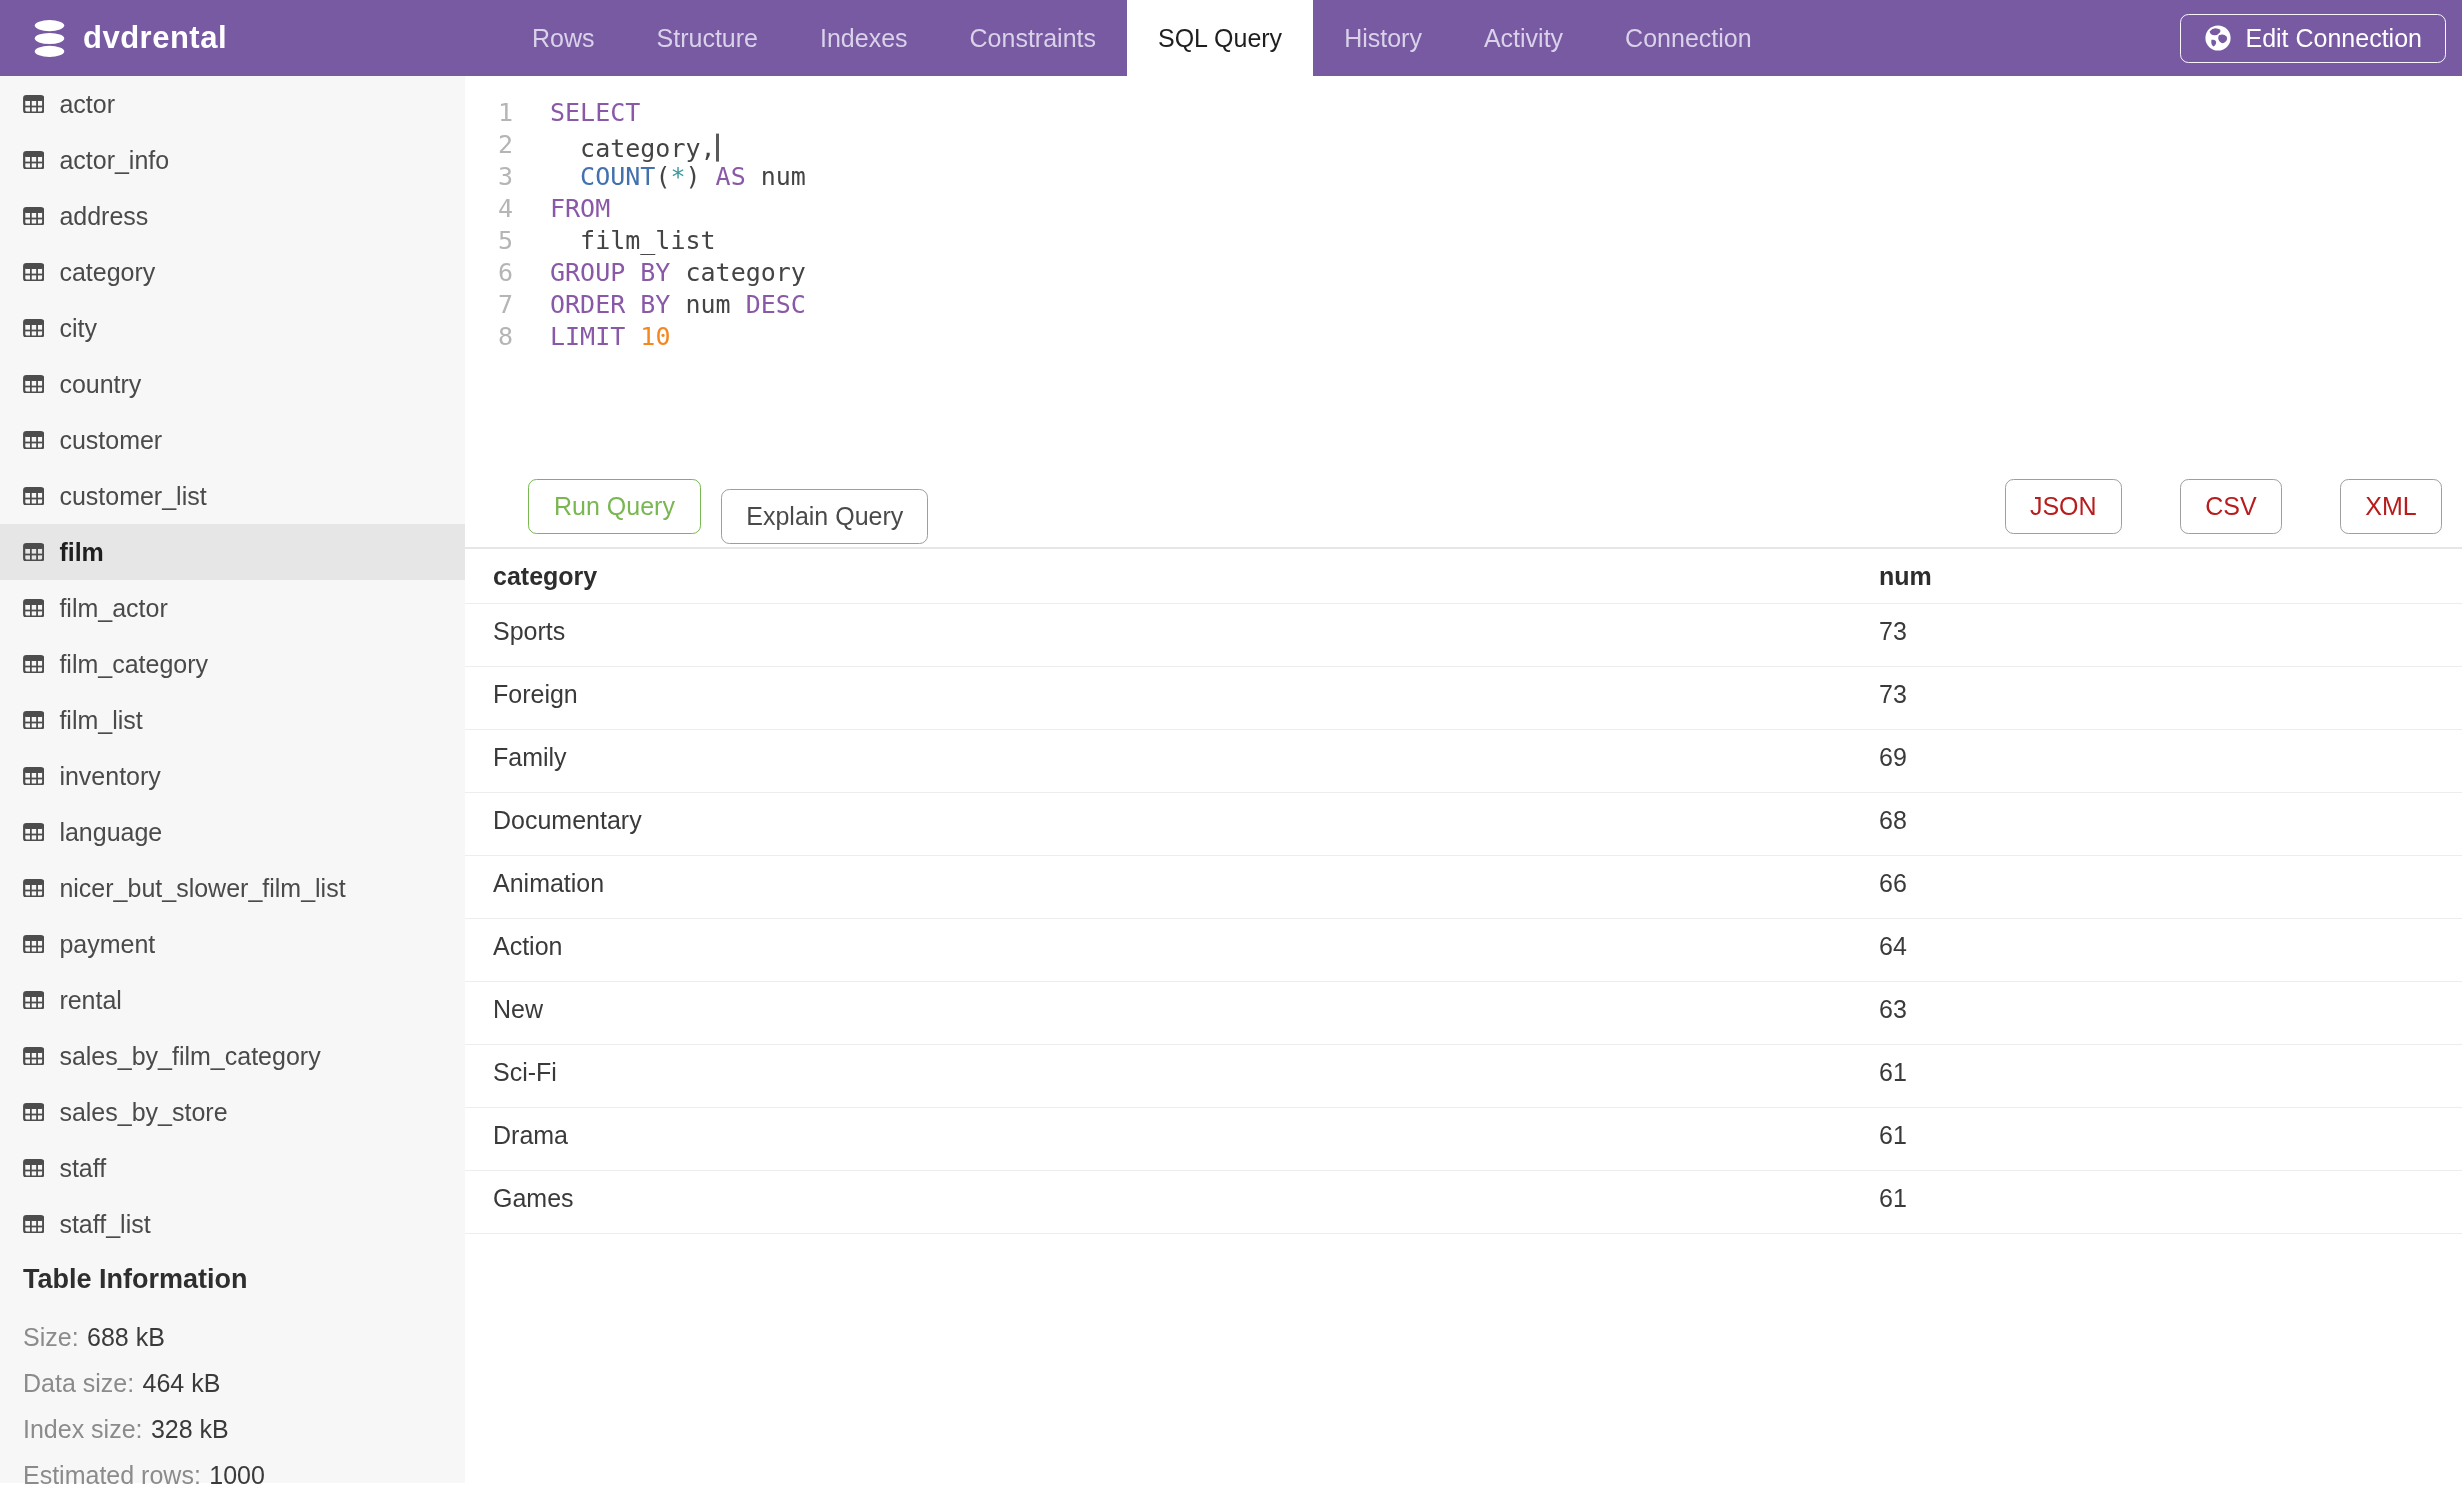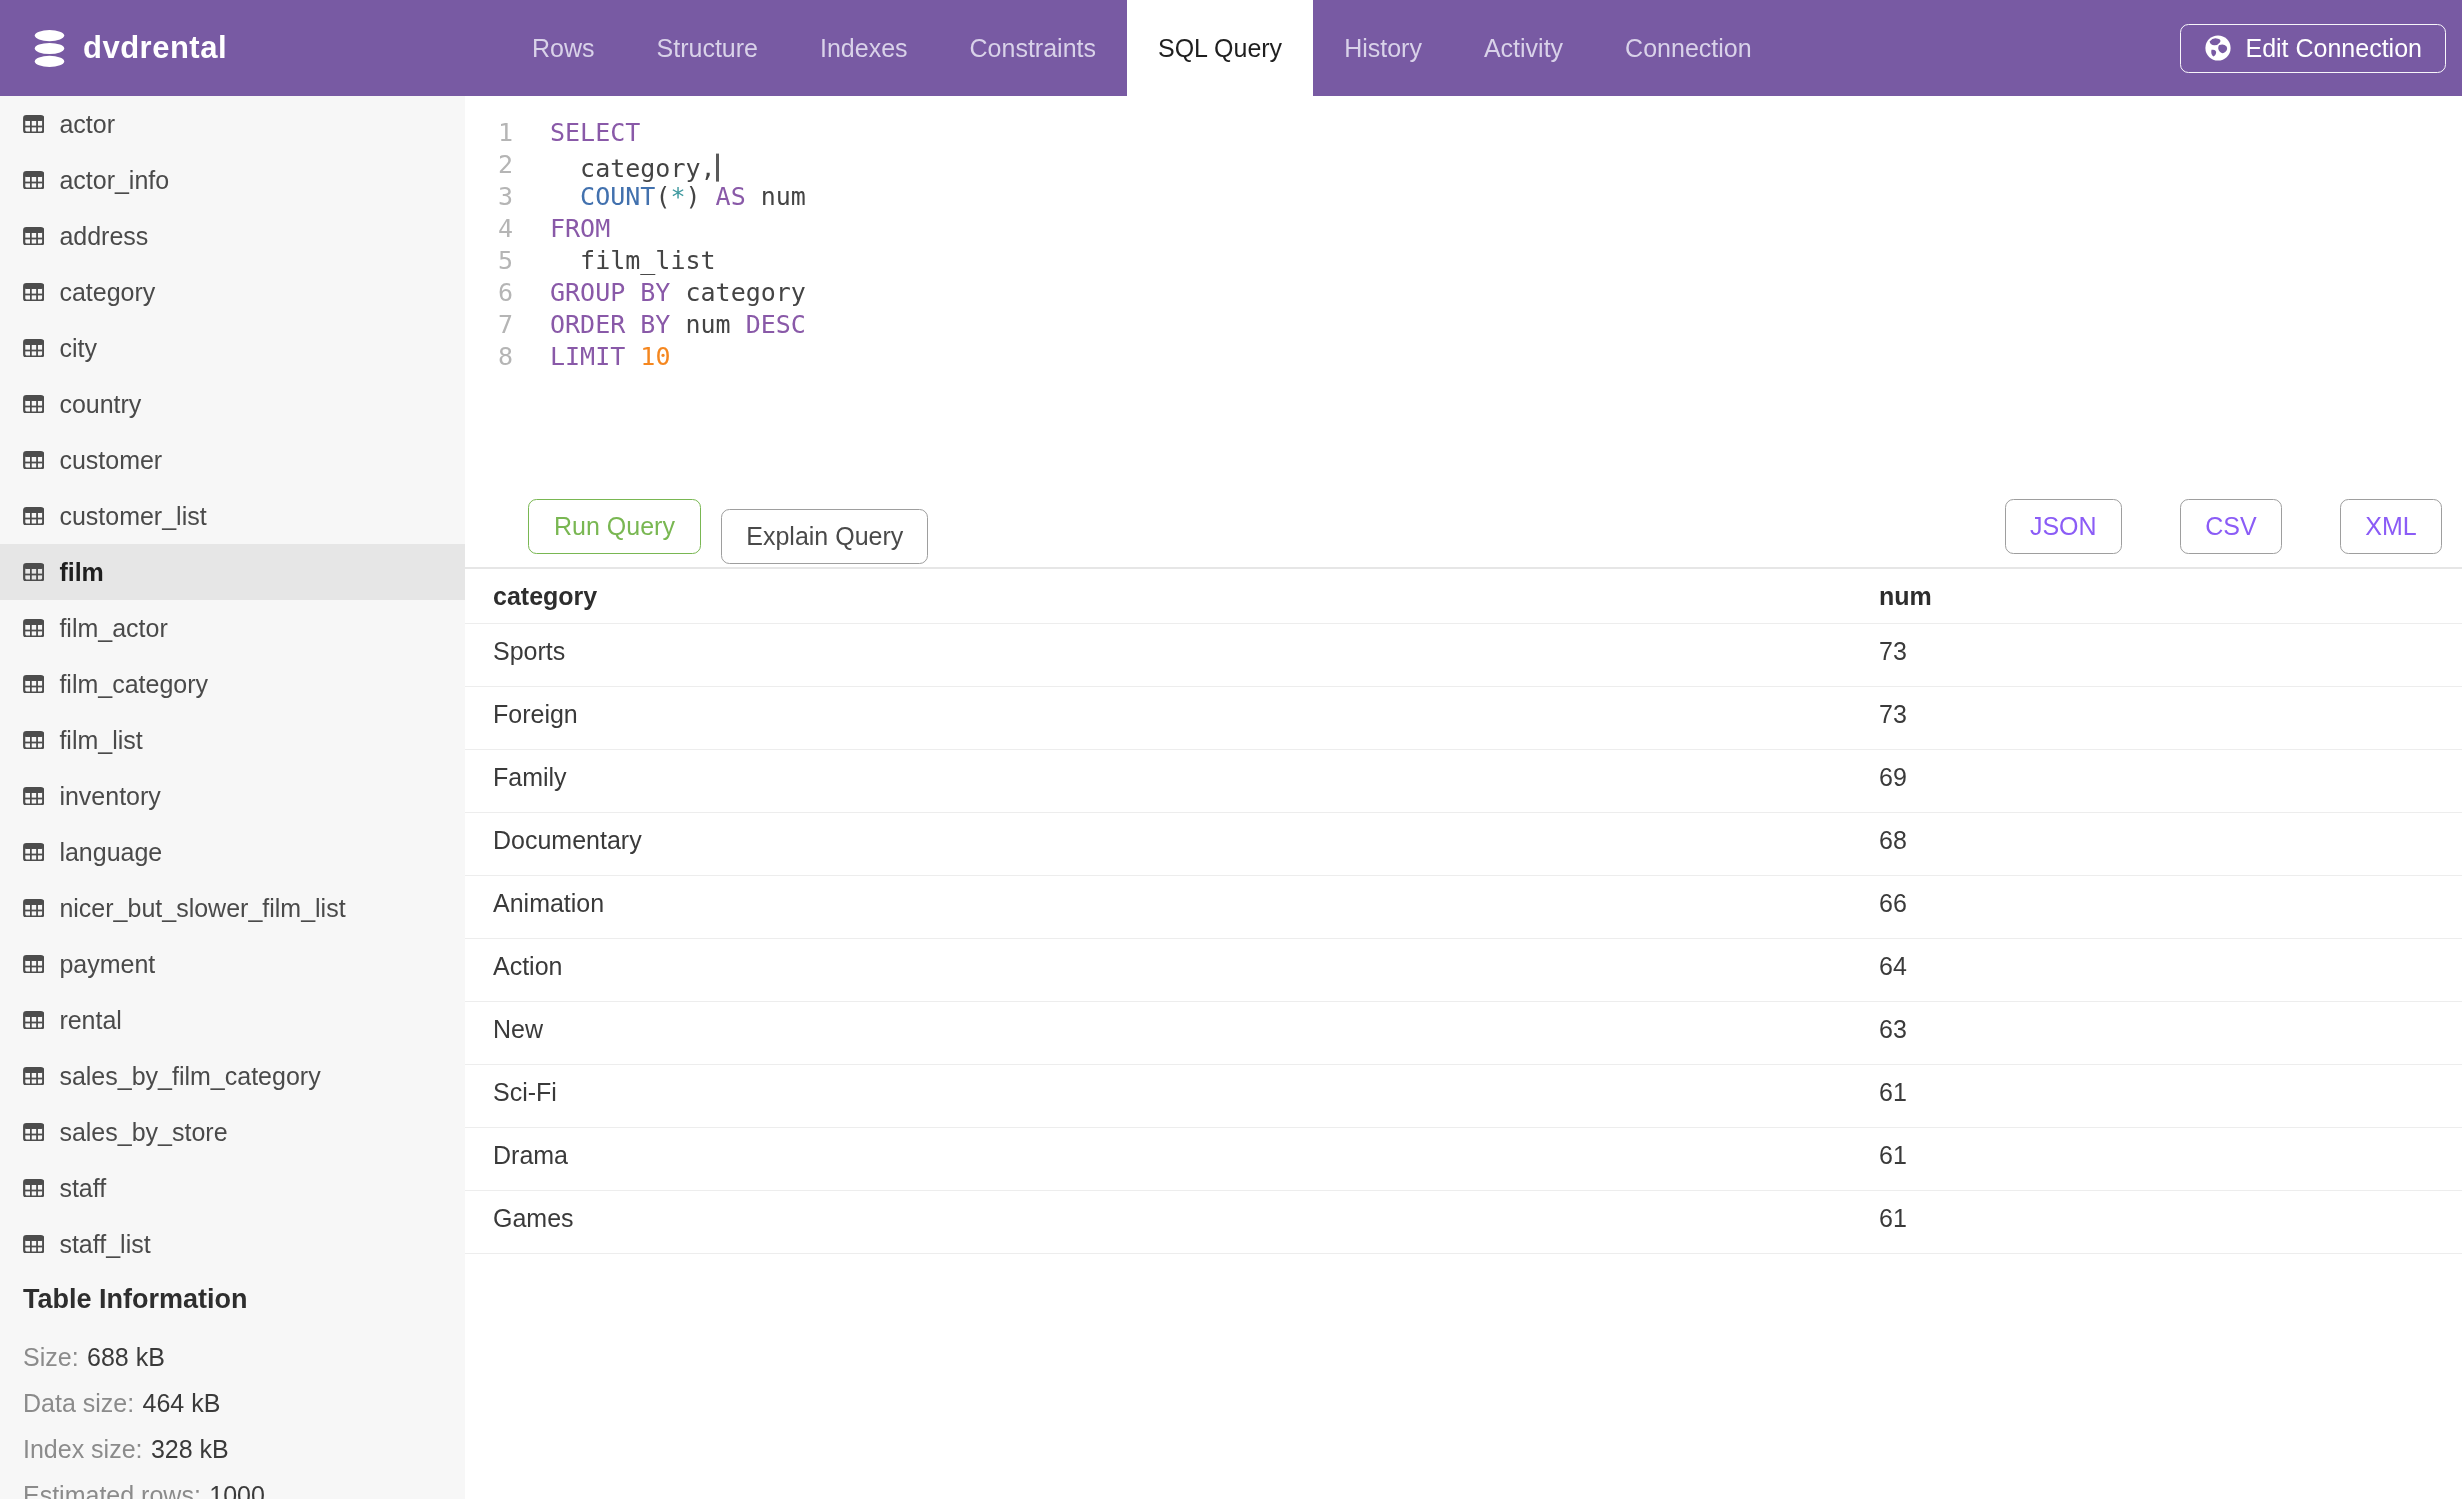--- a/index.html
+++ b/index.html
@@ -5,21 +5,21 @@
   * { box-sizing: border-box; margin: 0; padding: 0; }
   html, body { width: 2462px; height: 1500px; }
   body {
     font-family: "Liberation Sans", sans-serif;
     background: #ffffff;
     overflow: hidden;
   }
 
   
   .navbar {
-    height: 96px;
+    height: 76px;
     background: var(--purple, #785aa3);
     display: flex;
     align-items: stretch;
   }
   .brand {
     display: flex;
     align-items: center;
     gap: 16px;
     padding-left: 32px;
   }
@@ -152,21 +152,21 @@
     border: 1.9px solid;
     background: #ffffff;
     height: 55px;
     padding: 0 25px;
     cursor: pointer;
     margin-left: 40px;
   }
   .btn-run { color: var(--green, #79b752); border-color: var(--green, #79b752); }
   .btn-explain { color: #4a4a4a; border-color: #9e9e9e; margin-left: 20.4px; padding: 0 24px; margin-top: 20px; }
   .exports { margin-left: auto; display: flex; gap: 18.6px; }
-  .btn-export { color: #8b5cf6; border-color: #9e9e9e; padding: 0 24px; }
+  .btn-export { color: #b91c1c; border-color: #9e9e9e; padding: 0 24px; }
 
   .divider { height: 1.9px; background: #e6e6e6; margin-top: 13px; }
 
   
   .results { width: 100%; border-collapse: collapse; table-layout: fixed; }
   .results col.c1 { width: 1386px; }
   .results th {
     height: 55px;
     text-align: left;
     font-size: 25px;

